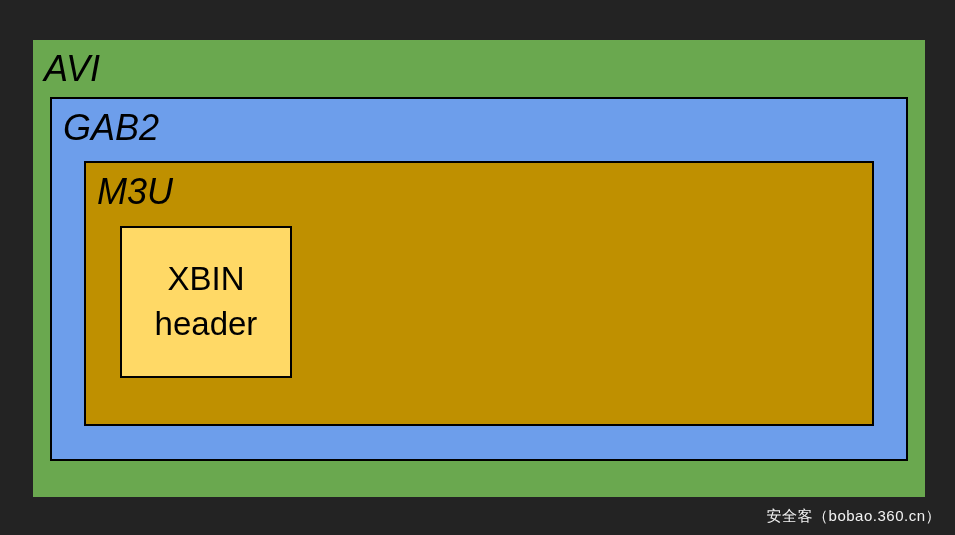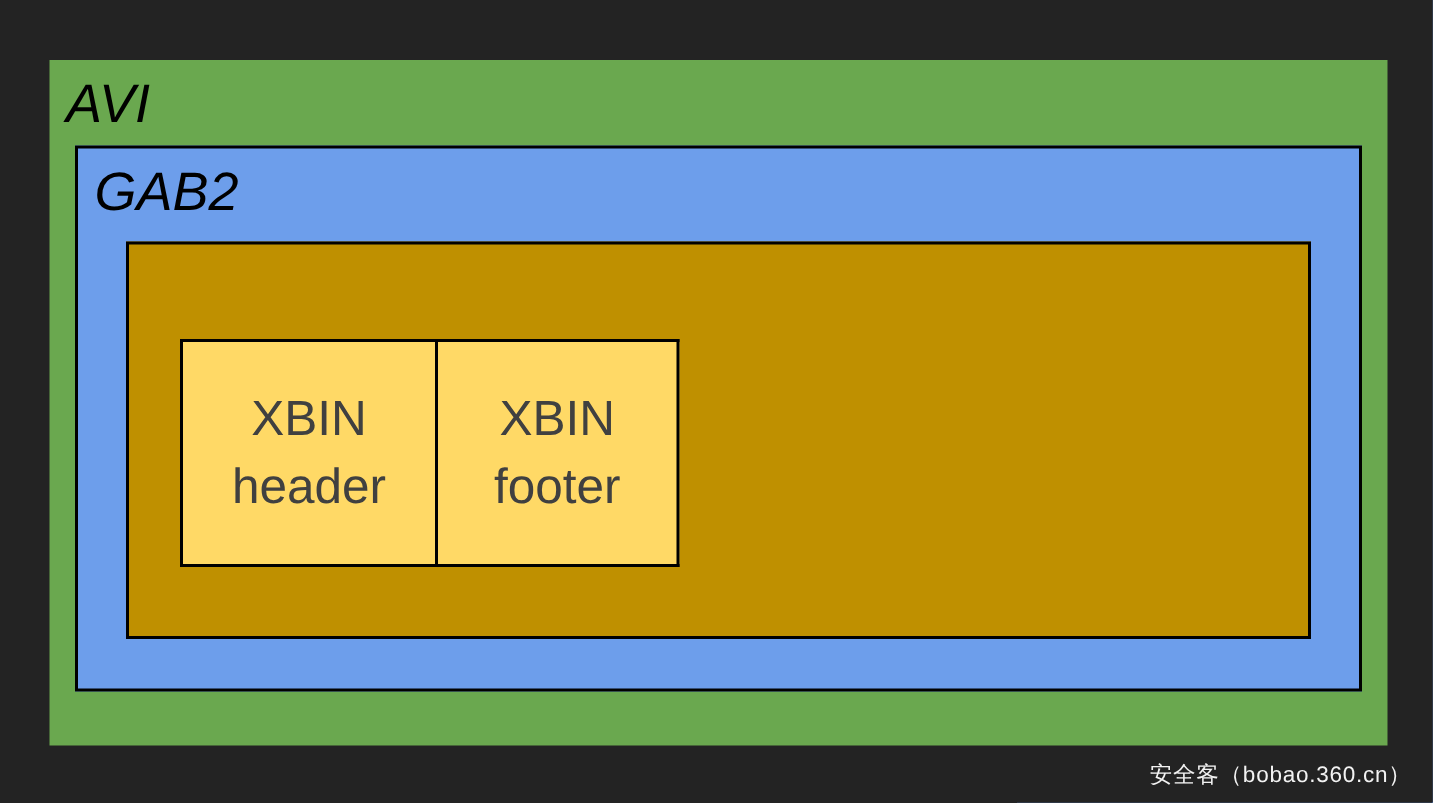--- a/index.html
+++ b/index.html
@@ -55,21 +55,21 @@
     height: 152px;
     display: flex;
   }
   .segment {
     box-sizing: border-box;
     border: 2px solid #000;
     display: flex;
     align-items: center;
     justify-content: center;
     text-align: center;
-    color: #404040;
+    color: #000000;
   }
   .segment + .segment {
     border-left: none;
   }
   .segment-header { width: 172px; }
   .segment-payload { width: 386px; }
   .segment-footer { width: 161px; }
   .segment-label {
     font-size: 33px;
     line-height: 1.35;
@@ -95,31 +95,29 @@
 
 <div class="canvas">
 
   <div class="layer layer-avi" style="background-color: rgb(106, 168, 79);">
     <span class="layer-label">AVI</span>
 
     <div class="layer layer-gab2" style="background-color: rgb(109, 158, 235);">
       <span class="layer-label">GAB2</span>
 
       <div class="layer layer-m3u" style="background-color: rgb(191, 144, 0);">
+        <span class="layer-label">M3U</span>
 
         <div class="segment-row">
 
           <div class="segment segment-header" style="background-color: rgb(255, 217, 102);">
             <span class="segment-label">XBIN header</span>
           </div>
 
 
-          <div class="segment segment-footer" style="background-color: rgb(255, 217, 102);">
-            <span class="segment-label">XBIN footer</span>
-          </div>
 
         </div>
       </div>
     </div>
   </div>
 
   <div class="watermark" style="color: rgb(242, 242, 242);">安全客（bobao.360.cn）</div>
 
 </div>
 

